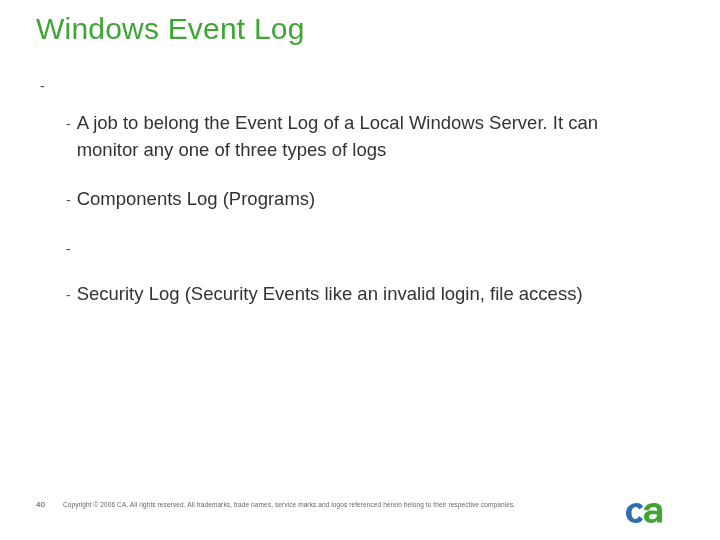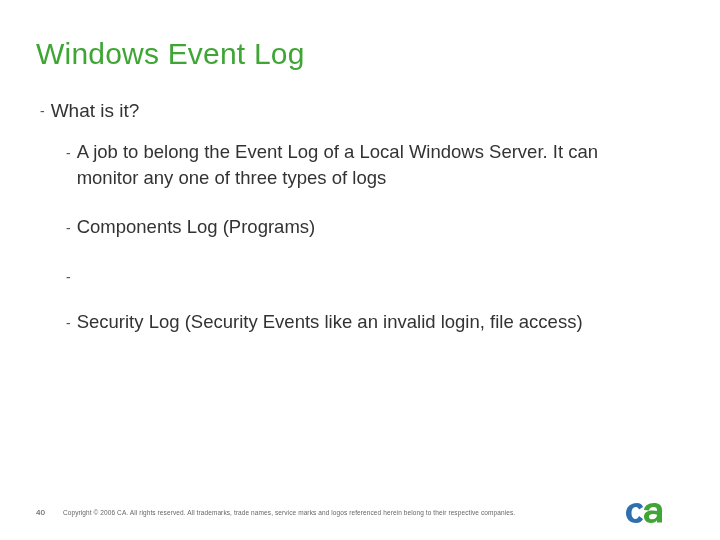--- a/index.html
+++ b/index.html
@@ -1,49 +1,48 @@
 <!DOCTYPE html>
 <html><head>
 <meta charset="utf-8">
 <style>
   * { margin: 0; padding: 0; box-sizing: border-box; }
   html, body { width: 720px; height: 540px; background: #fff; font-family: Verdana, Geneva, sans-serif; }
   .slide {
-    width: 700px; height: 540px; position: relative; padding: 37px 36px 0 36px;
+    width: 700px; height: 540px; position: relative; padding: 12px 36px 0 36px;
   }
   .title {
     color: #3fa535; font-size: 30px; font-weight: 400; margin-bottom: 26px; letter-spacing: 0.2px;
   }
   .lvl1 { margin-left: 4px; }
   .lvl1 > .bullet-line { font-size: 19px; color: #333; margin-bottom: 14px; }
   .bullet-line { display: flex; align-items: flex-start; line-height: 1.45; }
   .dash { color: #555; margin-right: 6px; flex-shrink: 0; }
   .lvl2 { margin-left: 26px; }
   .lvl2 .bullet-line { font-size: 18.5px; color: #333; margin-bottom: 22px; }
   .lvl2 .dash { font-size: 14px; margin-top: 4px; }
   .lvl1 .dash { font-size: 14px; margin-top: 4px; }
   .footer {
-    position: absolute; left: 36px; bottom: 16px; right: 36px; display: flex; align-items: center; justify-content: space-between;
+    position: absolute; left: 36px; bottom: 16px; right: 36px; display: flex; align-items: flex-start; justify-content: space-between;
   }
   .foot-left { display: flex; align-items: center; gap: 18px; }
   .page-num { font-size: 8px; color: #444; }
   .copyright { font-size: 6.5px; color: #666; letter-spacing: 0.1px; }
   .logo { display: flex; align-items: center; }
   .logo svg { display: block; }
 </style>
 </head>
 <body>
 
 <div class="slide">
   <h1 class="title">Windows Event Log</h1>
 
   <div class="lvl1">
     <div class="bullet-line">
       <span class="dash">-</span>
-      <span>What is it?</span>
     </div>
 
     <div class="lvl2">
       <div class="bullet-line">
         <span class="dash">-</span>
         <span>A job to belong the Event Log of a Local Windows Server. It can monitor any one of three types of logs</span>
       </div>
       <div class="bullet-line">
         <span class="dash">-</span>
         <span>Components Log (Programs)</span>

